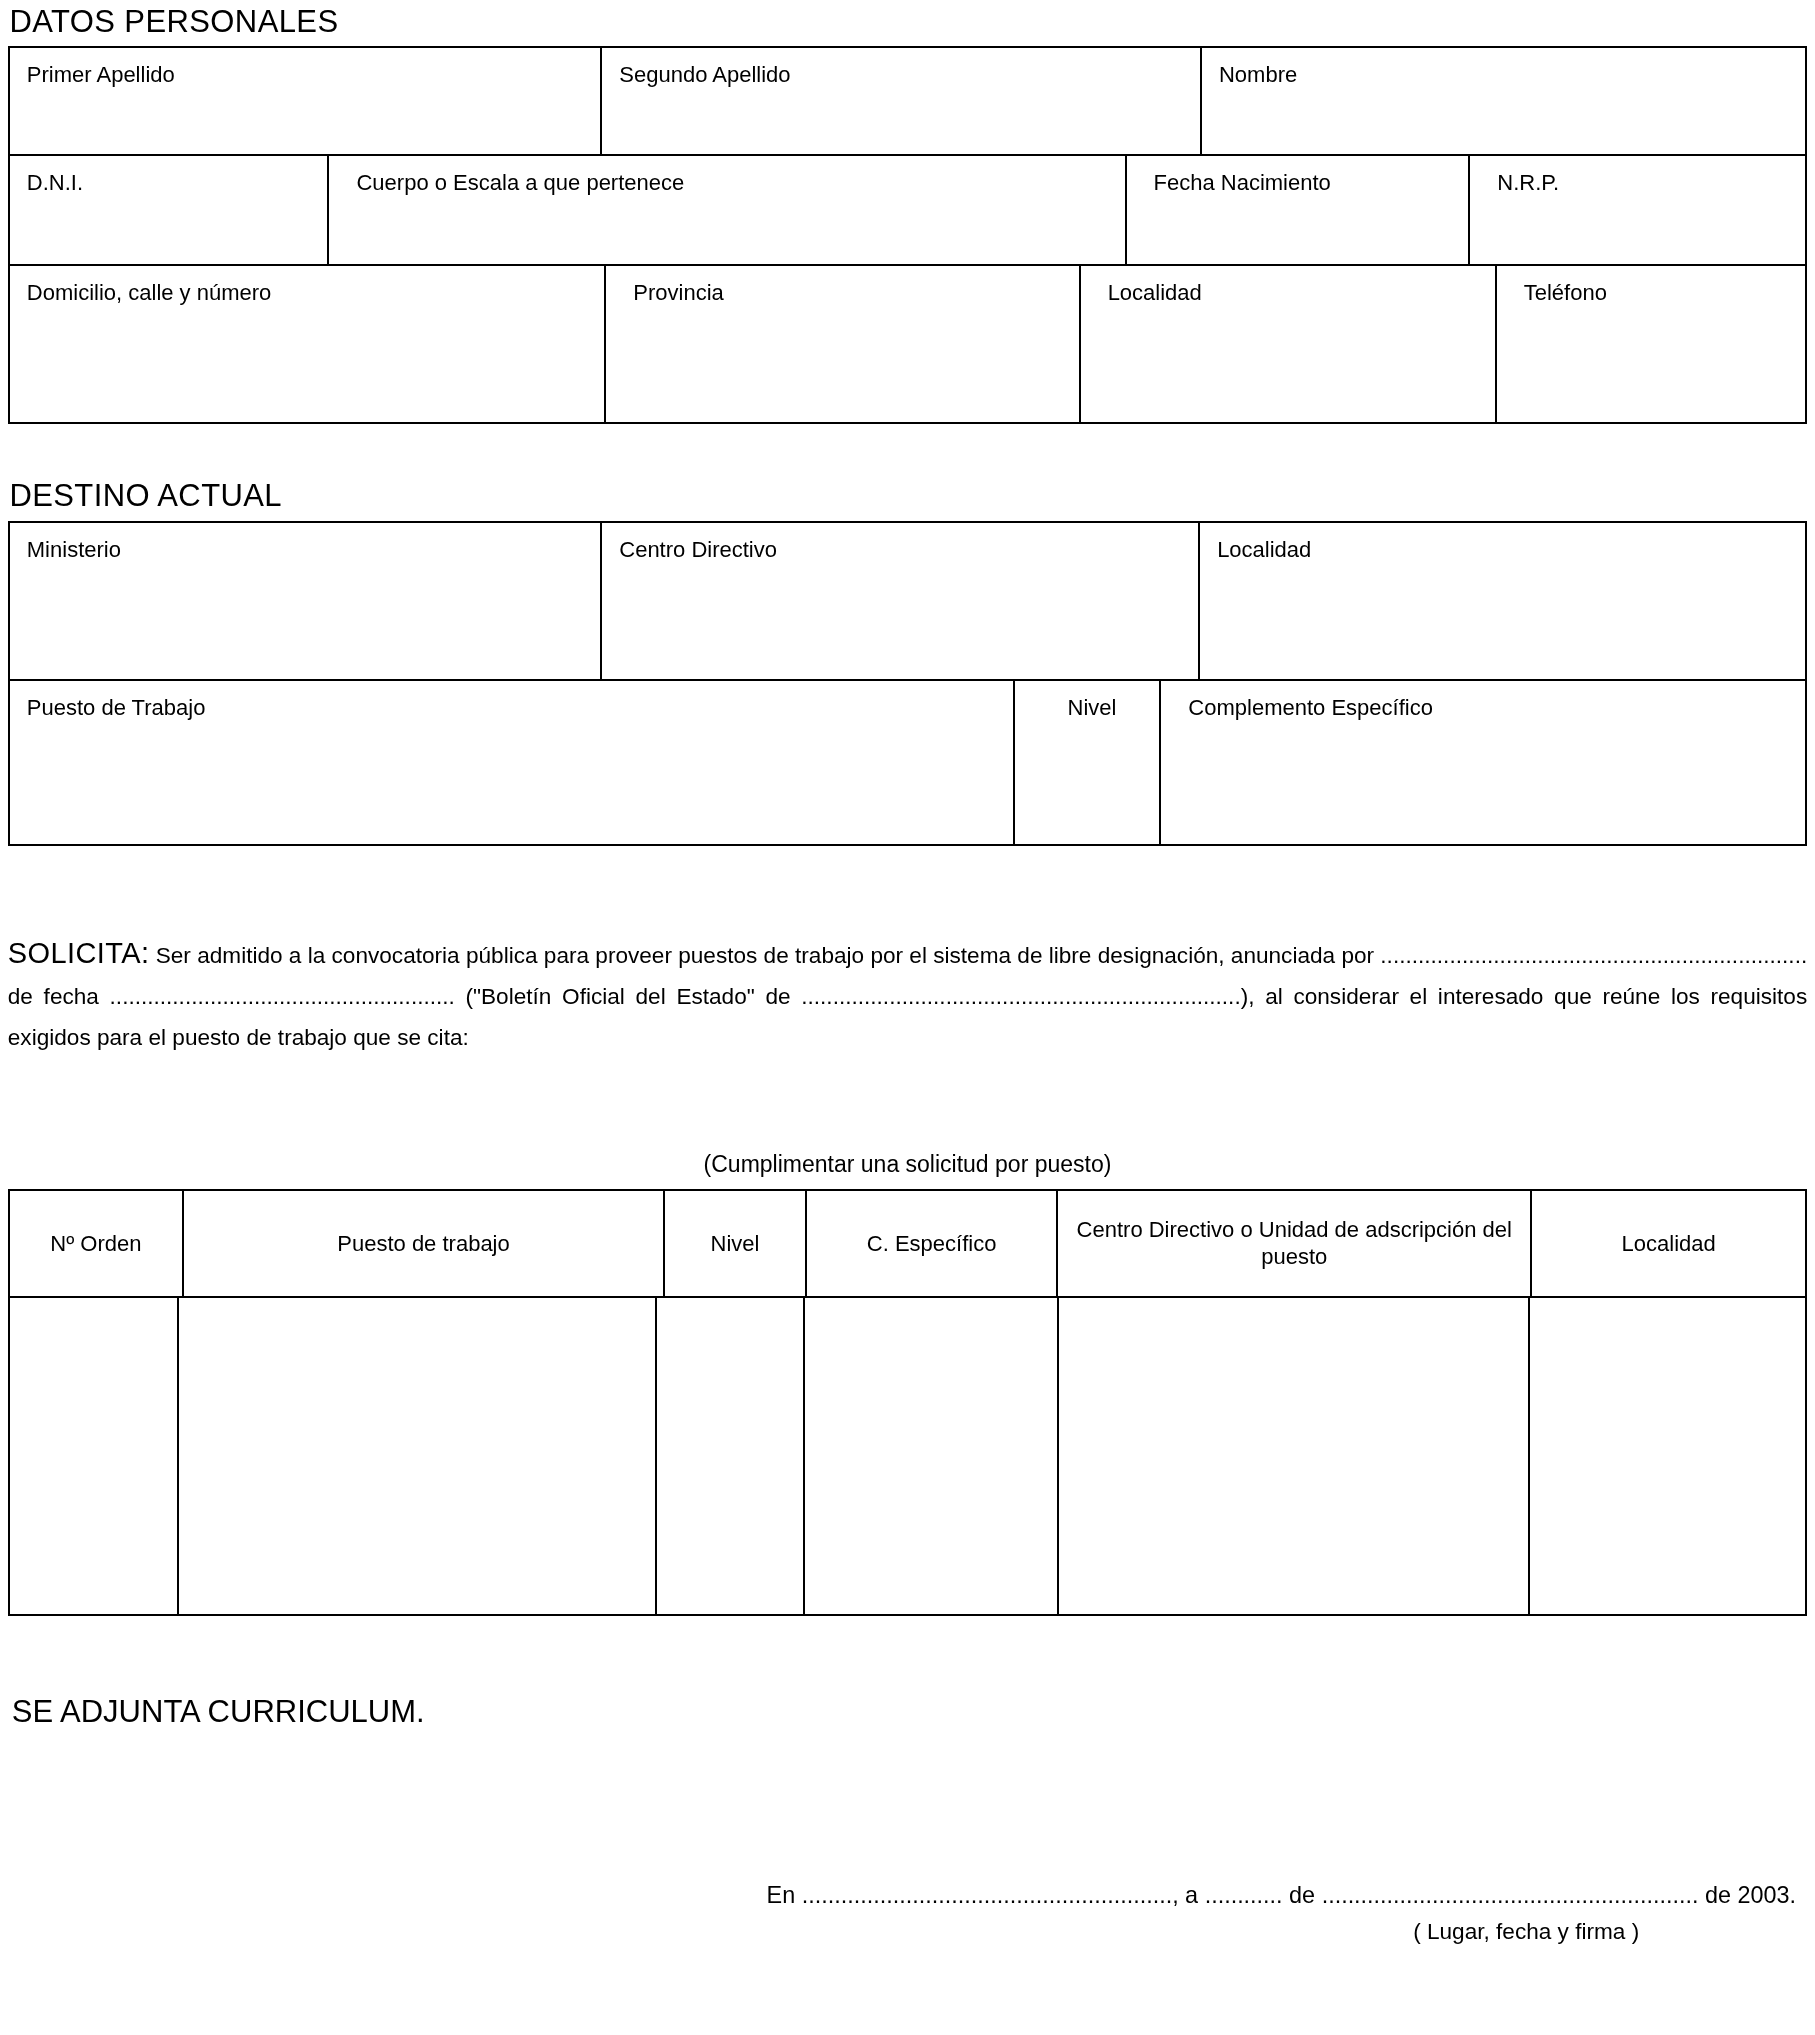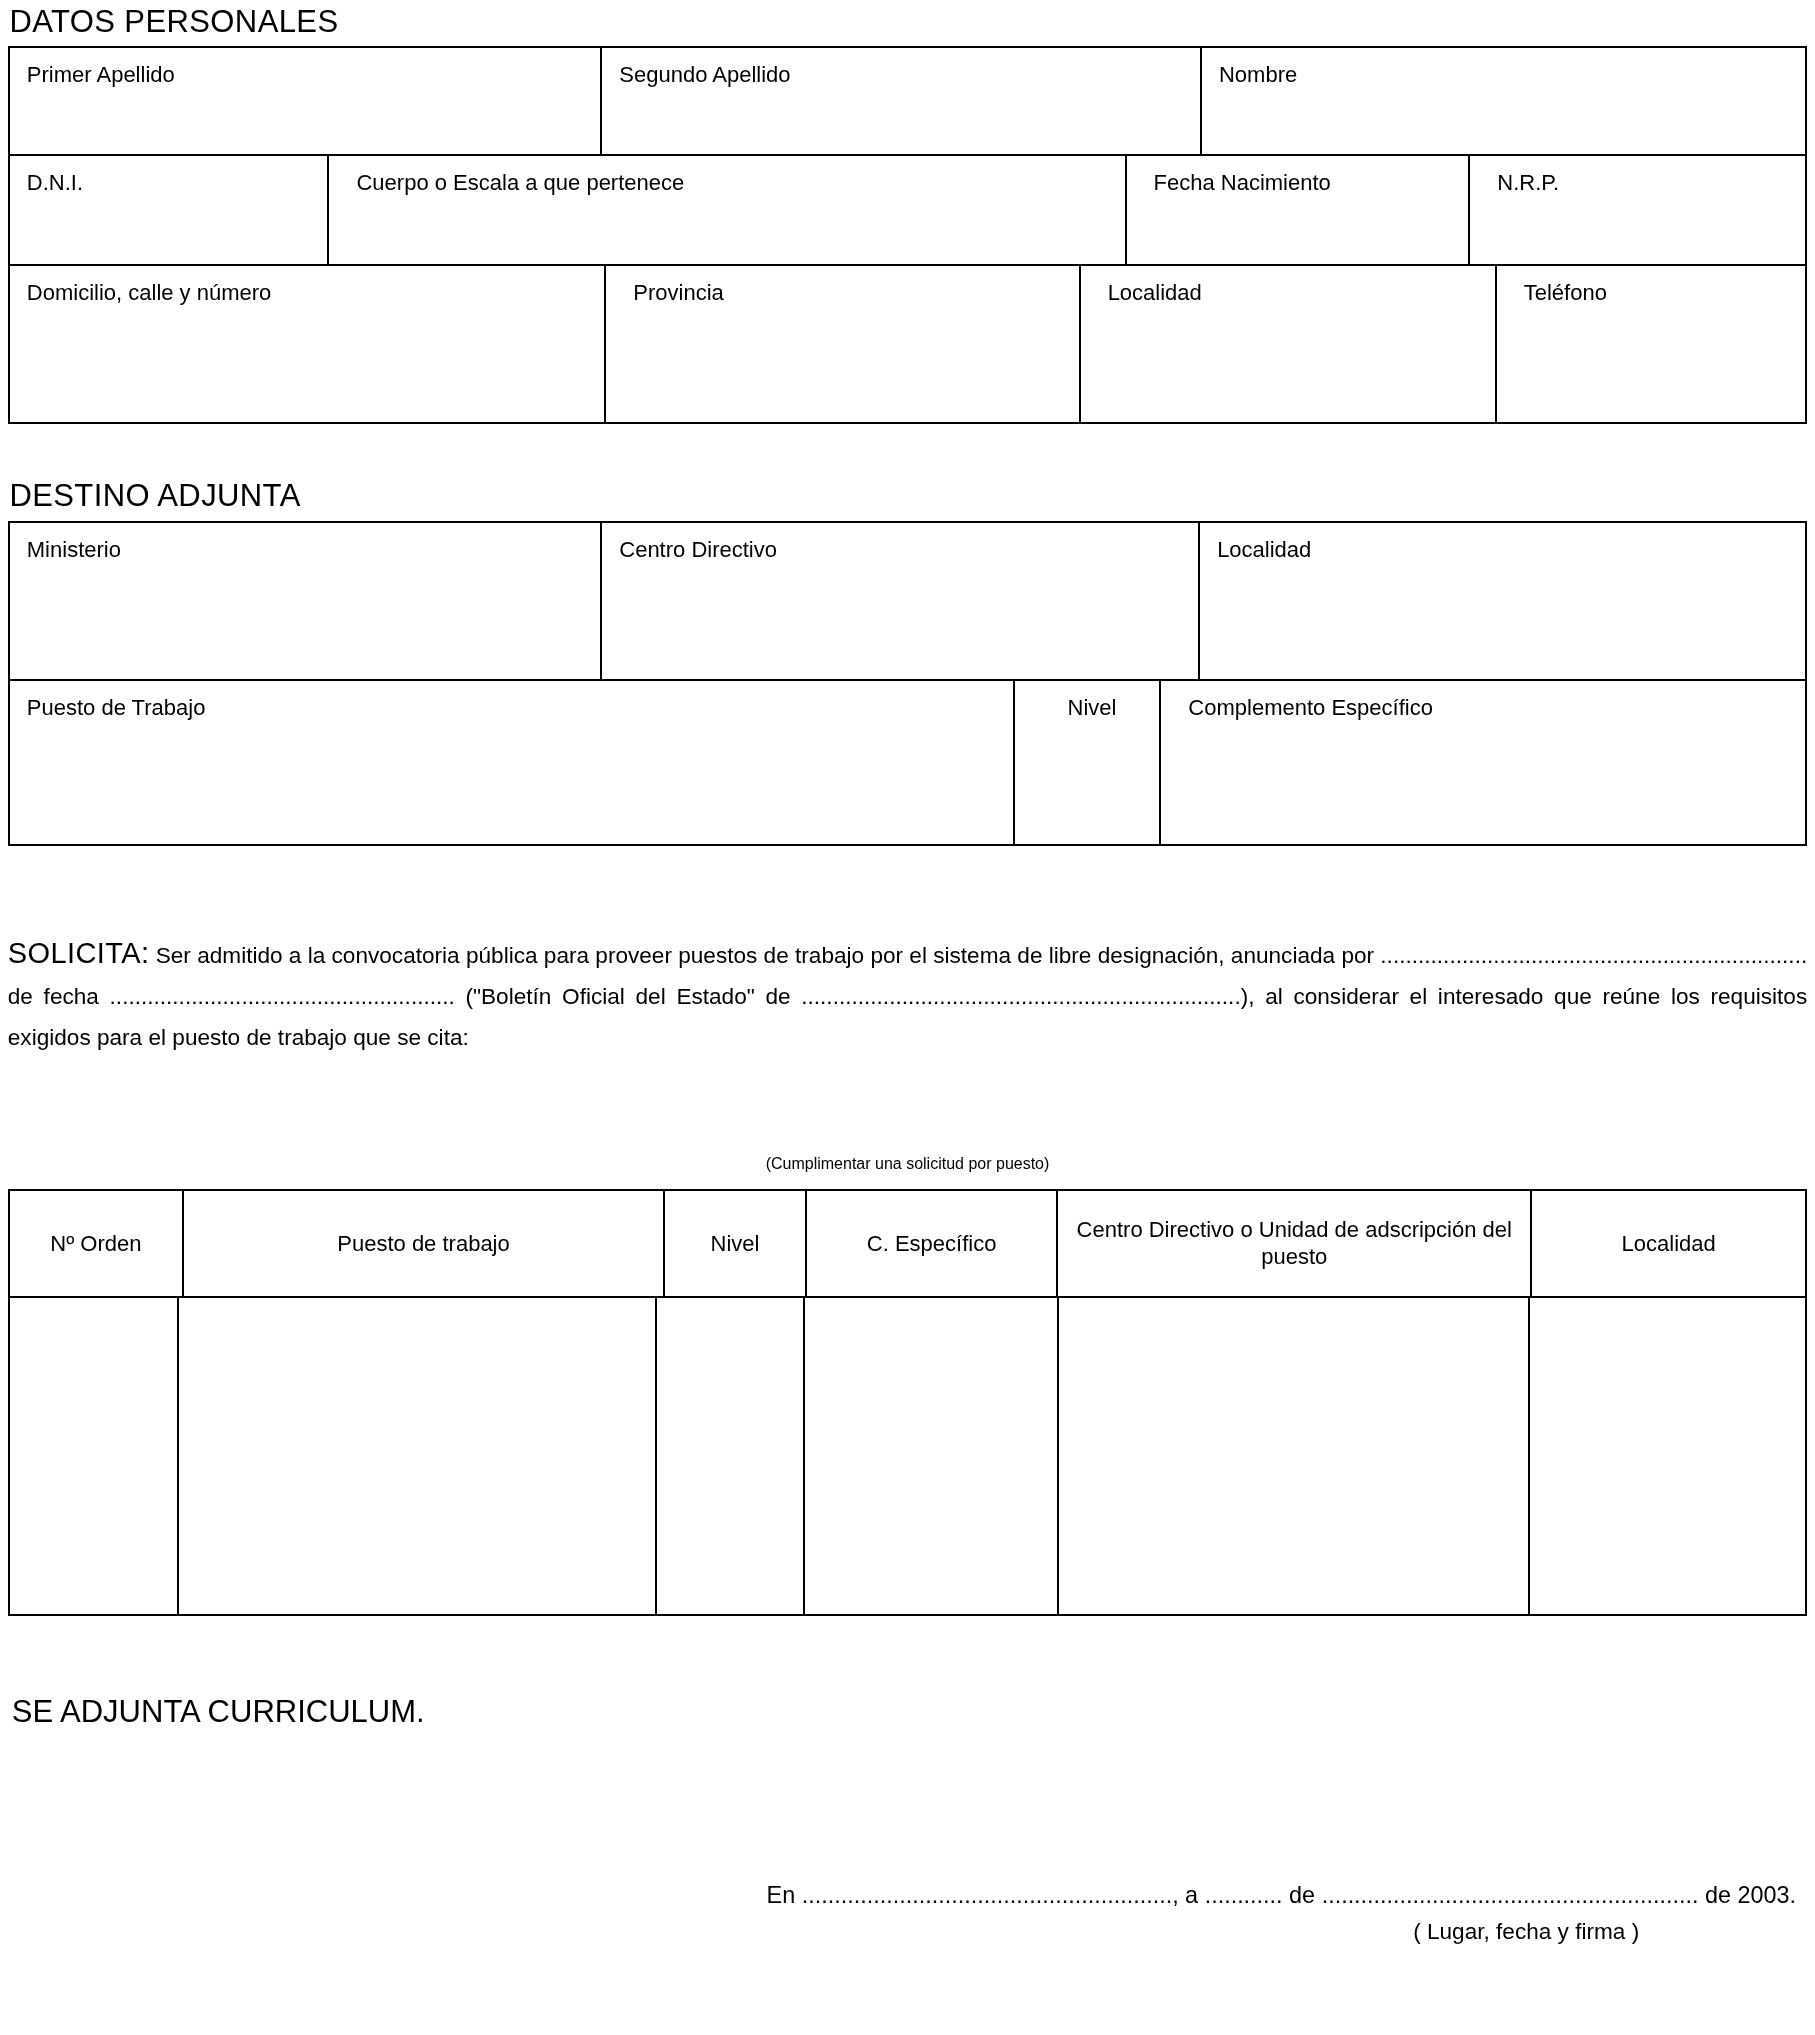--- a/index.html
+++ b/index.html
@@ -50,21 +50,21 @@
   .solicita {
     font-size: 22.6px;
     line-height: 41px;
     text-align: justify;
     margin: 0;
   }
   .solicita-label { font-size: 29px; letter-spacing: 0.4px; }
 
   .cumplimentar {
     text-align: center;
-    font-size: 16px;
+    font-size: 23px;
     margin: 0 0 11px 0;
     line-height: 28px;
   }
 
   .puestos-header .fcell {
     padding: 0 6.2px;
     display: flex;
     align-items: center;
     justify-content: center;
     text-align: center;
@@ -139,21 +139,21 @@
         <span class="cell-label">Localidad</span>
       </div>
       <div class="fcell" style="width:16.9%">
         <span class="cell-label">Teléfono</span>
       </div>
     </div>
   </div>
 
   <div class="gap-70"></div>
 
-  <h1 class="section-title">DESTINO ADJUNTA</h1>
+  <h1 class="section-title">DESTINO ACTUAL</h1>
 
   <div class="ftable">
     <div class="frow h205">
       <div class="fcell" style="width:33%">
         <span class="cell-label">Ministerio</span>
       </div>
       <div class="fcell" style="width:33.3%">
         <span class="cell-label">Centro Directivo</span>
       </div>
       <div class="fcell" style="width:33.7%">

